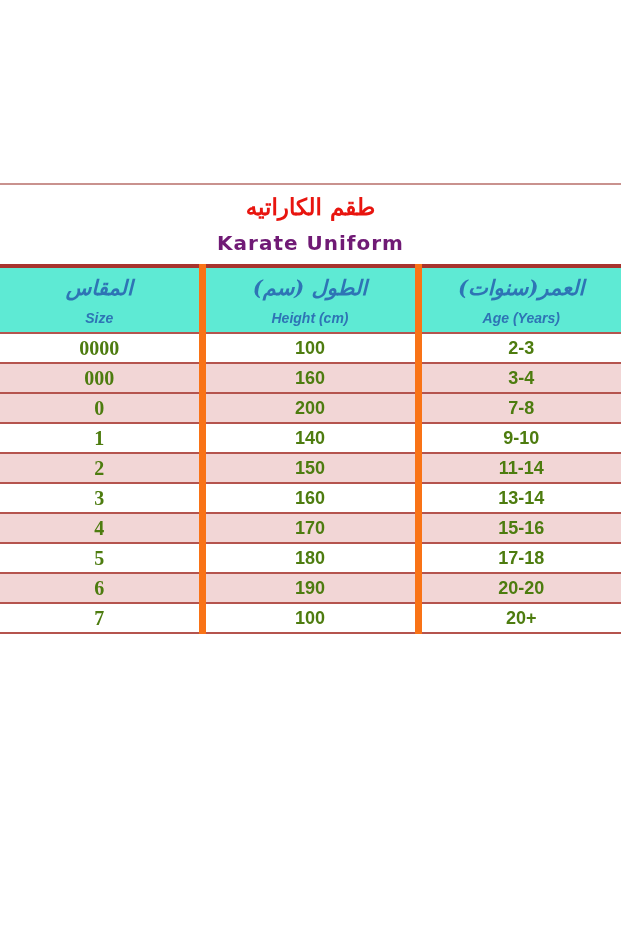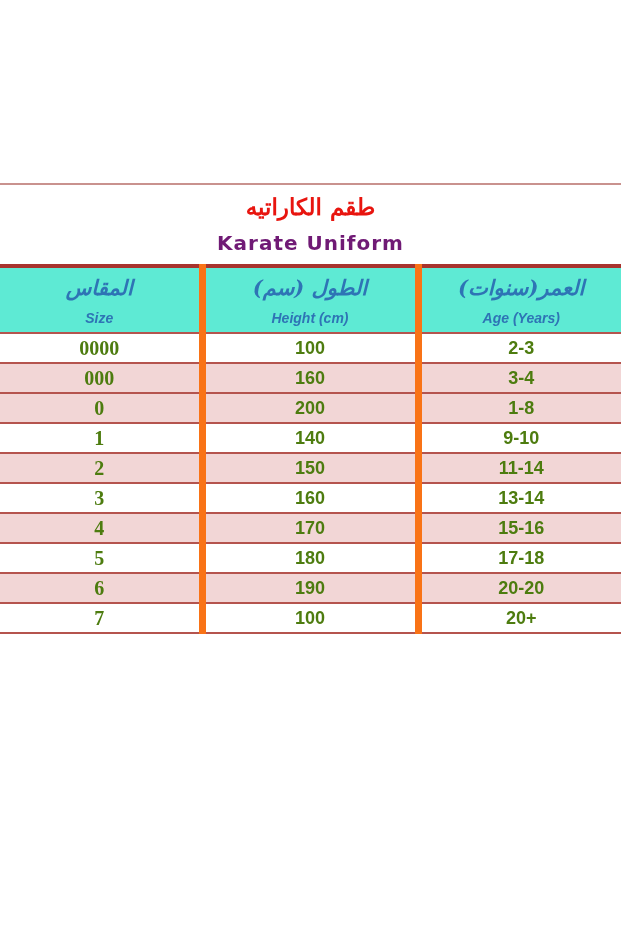--- a/index.html
+++ b/index.html
@@ -140,21 +140,21 @@
           <td class="col-age">2-3</td>
         </tr>
         <tr class="banded">
           <td class="col-size">000</td>
           <td class="col-height">160</td>
           <td class="col-age">3-4</td>
         </tr>
         <tr class="banded">
           <td class="col-size">0</td>
           <td class="col-height">200</td>
-          <td class="col-age">1-8</td>
+          <td class="col-age">7-8</td>
         </tr>
         <tr>
           <td class="col-size">1</td>
           <td class="col-height">140</td>
           <td class="col-age">9-10</td>
         </tr>
         <tr class="banded">
           <td class="col-size">2</td>
           <td class="col-height">150</td>
           <td class="col-age">11-14</td>

